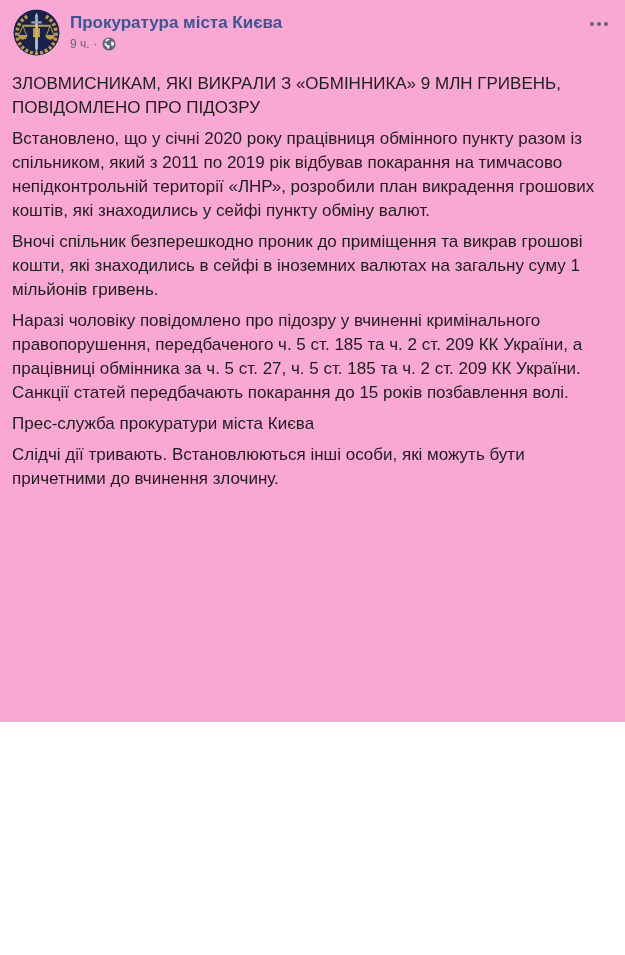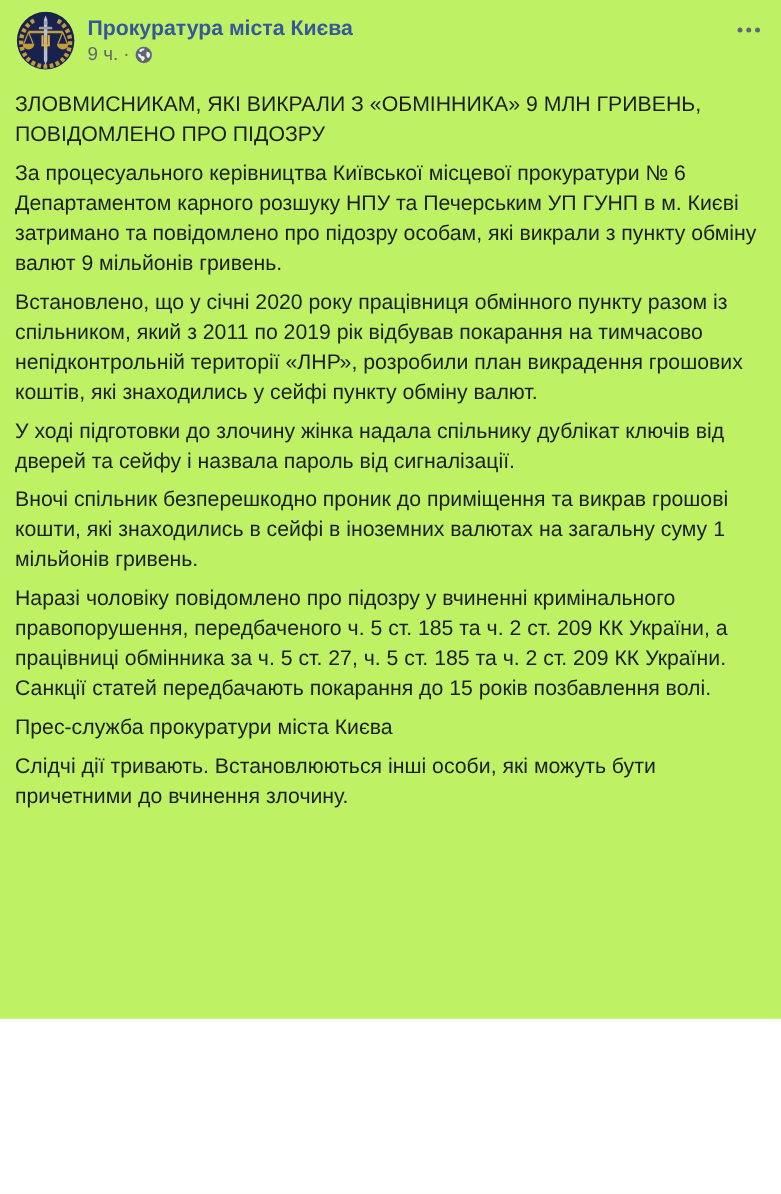--- a/index.html
+++ b/index.html
@@ -7,22 +7,22 @@
     padding: 0;
     width: 625px;
     height: 955px;
     background: #ffffff;
     overflow: hidden;
     font-family: "Liberation Sans", sans-serif;
     -webkit-font-smoothing: antialiased;
   }
   .post {
     width: 625px;
-    height: 815px;
-    background: #bef264;
+    height: 722px;
+    background: #f9a8d4;
     position: relative;
     box-sizing: border-box;
   }
   .post-header {
     display: flex;
     align-items: flex-start;
     padding: 9px 12px 0 13px;
     position: relative;
   }
   .avatar {
@@ -44,21 +44,21 @@
     text-decoration: none;
     line-height: 21px;
     cursor: pointer;
     display: inline-block;
   }
   .meta {
     display: flex;
     align-items: center;
     margin-top: 3px;
     color: #616770;
-    font-size: 15px;
+    font-size: 12px;
     line-height: 16px;
   }
   .meta .sep {
     margin: 0 4px;
   }
   .globe {
     display: inline-flex;
     align-items: center;
   }
   .menu-dots {
@@ -138,22 +138,20 @@
     <div class="menu-dots" title="">
       <span class="dot"></span>
       <span class="dot"></span>
       <span class="dot"></span>
     </div>
 
   </div>
 
   <div class="post-body">
     <p>ЗЛОВМИСНИКАМ, ЯКІ ВИКРАЛИ З «ОБМІННИКА» 9 МЛН ГРИВЕНЬ, ПОВІДОМЛЕНО ПРО ПІДОЗРУ</p>
-    <p>За процесуального керівництва Київської місцевої прокуратури № 6 Департаментом карного розшуку НПУ та Печерським УП ГУНП в м. Києві затримано та повідомлено про підозру особам, які викрали з пункту обміну валют 9 мільйонів гривень.</p>
     <p>Встановлено, що у січні 2020 року працівниця обмінного пункту разом із спільником, який з 2011 по 2019 рік відбував покарання на тимчасово непідконтрольній території «ЛНР», розробили план викрадення грошових коштів, які знаходились у сейфі пункту обміну валют.</p>
-    <p>У ході підготовки до злочину жінка надала спільнику дублікат ключів від дверей та сейфу і назвала пароль від сигналізації.</p>
     <p>Вночі спільник безперешкодно проник до приміщення та викрав грошові кошти, які знаходились в сейфі в іноземних валютах на загальну суму 1 мільйонів гривень.</p>
     <p>Наразі чоловіку повідомлено про підозру у вчиненні кримінального правопорушення, передбаченого ч. 5 ст. 185 та ч. 2 ст. 209 КК України, а працівниці обмінника за ч. 5 ст. 27, ч. 5 ст. 185 та ч. 2 ст. 209 КК України. Санкції статей передбачають покарання до 15 років позбавлення волі.</p>
     <p>Прес-служба прокуратури міста Києва</p>
     <p>Слідчі дії тривають. Встановлюються інші особи, які можуть бути причетними до вчинення злочину.</p>
   </div>
 
 </div>
 
 </body></html>

